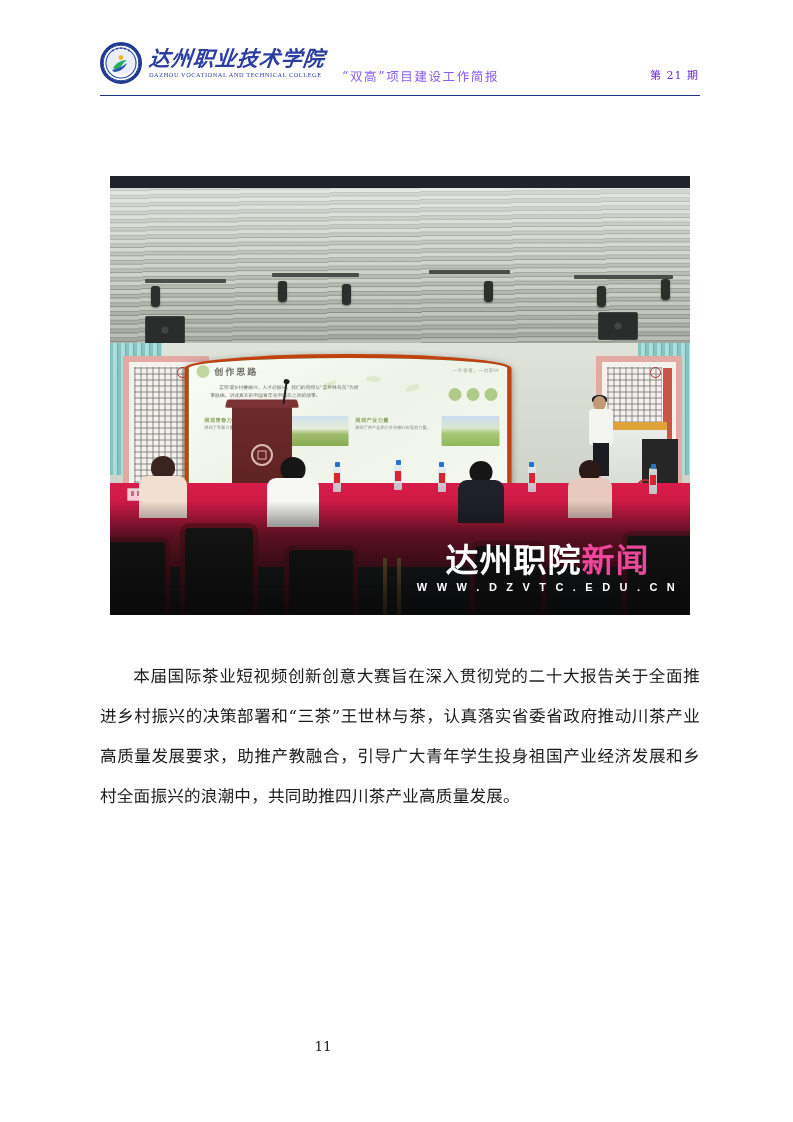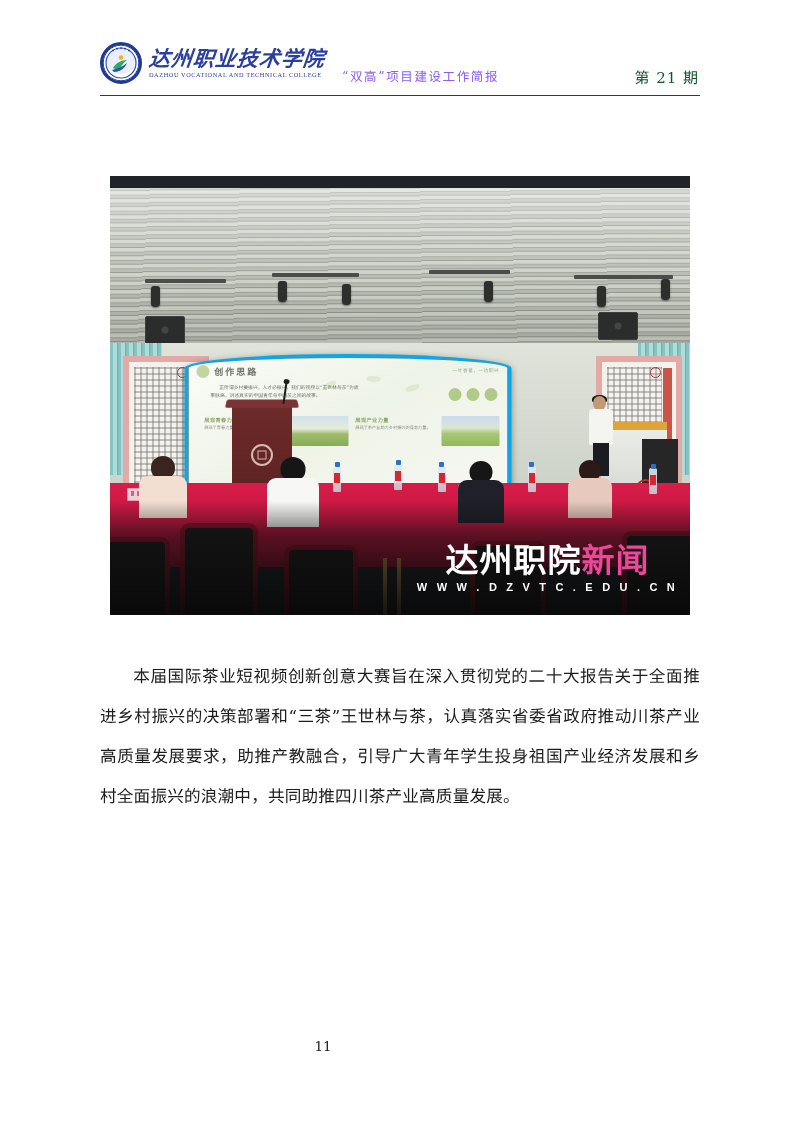--- a/index.html
+++ b/index.html
@@ -84,22 +84,22 @@
     color: #8b5cf6;
     letter-spacing: 1.6px;
     white-space: nowrap;
   }
 
   .header-issue {
     position: absolute;
     right: 1px;
     top: 26px;
     font-family: "DejaVu Serif", "Liberation Serif", serif;
-    font-size: 15px;
-    color: #14532d;
+    font-size: 11px;
+    color: #6d28d9;
     letter-spacing: 1px;
     white-space: nowrap;
     margin-left: 7px;
   }
 
   .header-rule {
     position: absolute;
     left: 100px;
     top: 95px;
     width: 600px;
@@ -236,22 +236,22 @@
   }
 
   
   .screen {
     position: absolute;
     left: 41%;
     top: 40.5%;
     transform: translateX(-50%);
     width: 55%;
     height: 34%;
-    background: #a16207;
-    border: 4px solid #0ea5e9;
+    background: #14532d;
+    border: 4px solid #c2410c;
     border-radius: 50% / 9%;
     box-shadow: 0 2px 7px rgba(0,0,0,.4);
     overflow: hidden;
   }
   .screen-inner {
     position: absolute;
     inset: 0;
     background: linear-gradient(150deg,#fbfcf8 0%,#eef3e7 45%,#f7f8f3 100%);
     padding: 5px 8px;
     box-sizing: border-box;

